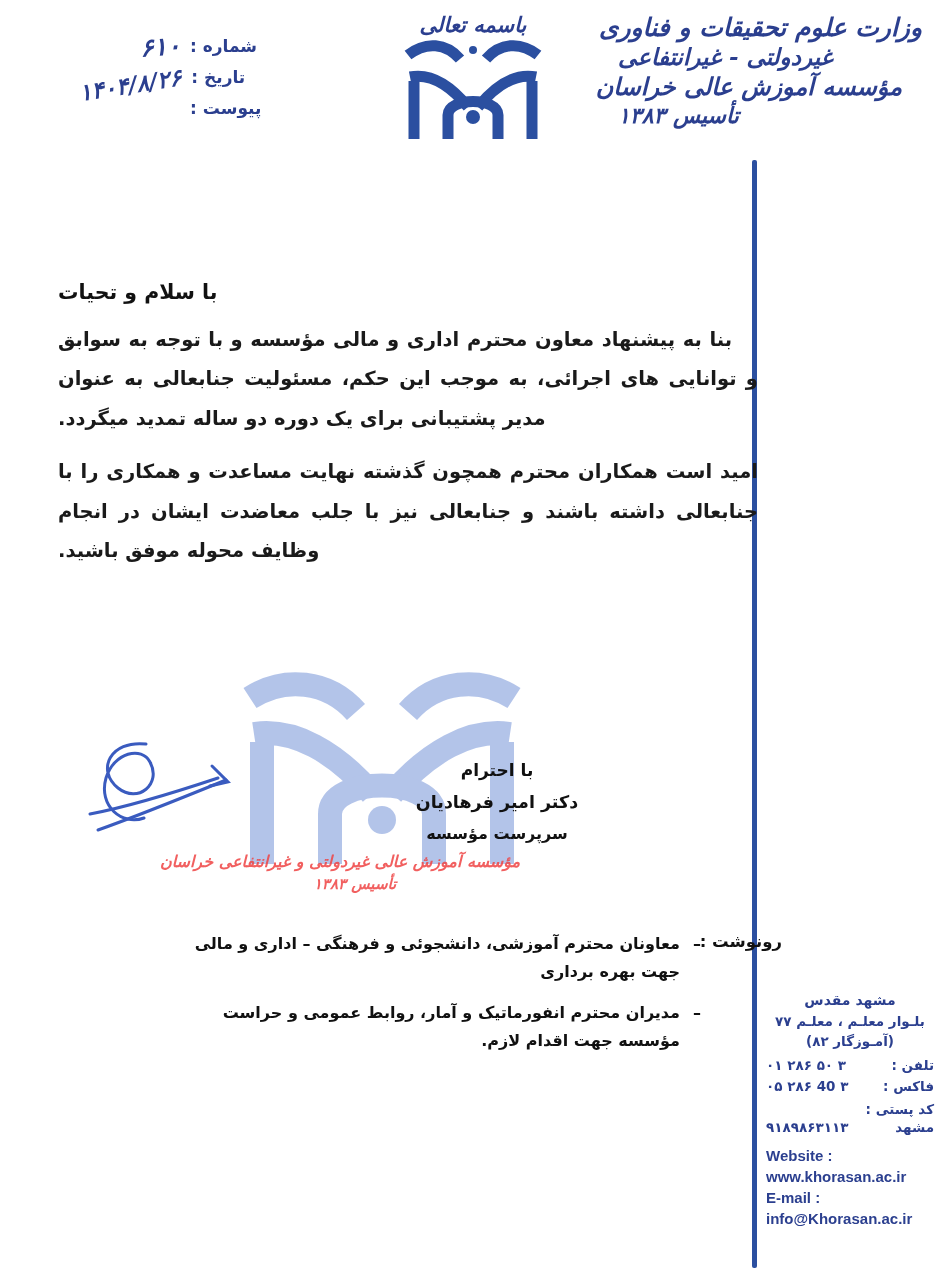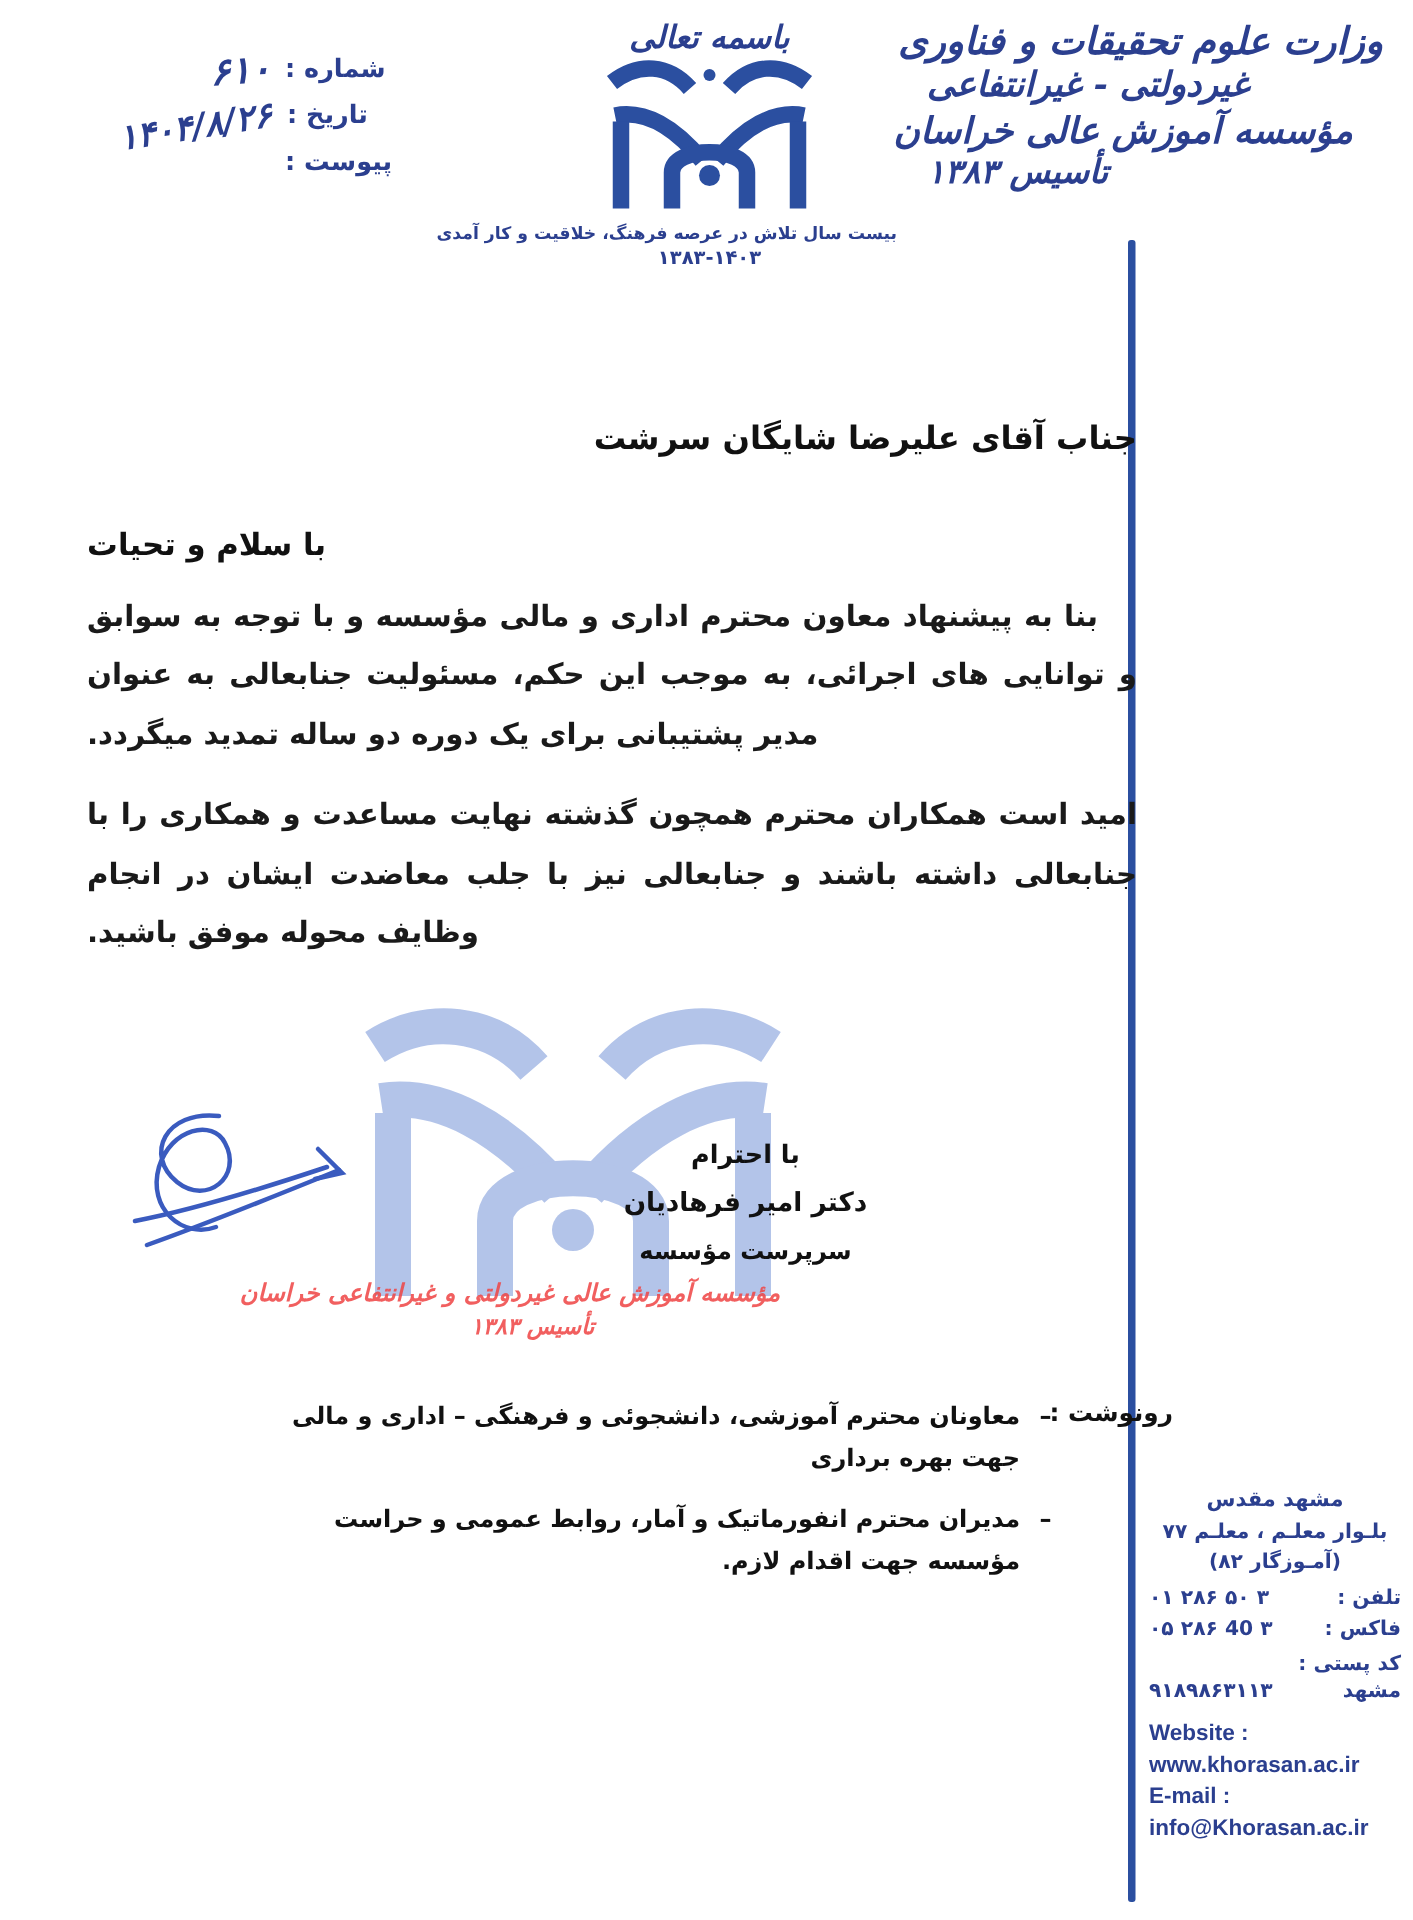--- a/index.html
+++ b/index.html
@@ -174,45 +174,40 @@
 
         <path d="M14 48 L 14 106"></path>
 
         <path d="M132 48 L 132 106"></path>
 
         <path d="M48 106 L 48 82 C 48 64, 98 64, 98 82 L 98 106"></path>
       </g>
       <circle cx="73" cy="84" r="7" fill="#2b4fa0"></circle>
       <circle cx="73" cy="17" r="4" fill="#2b4fa0"></circle>
     </svg>
-    <div class="slogan">
-      <div>بیست سال تلاش در عرصه فرهنگ، خلاقیت و کار آمدی</div>
-      <div class="years">۱۳۸۳-۱۴۰۳</div>
-    </div>
   </div>
 
   <div class="abs meta-block">
     <div class="meta-row">
       <span class="meta-label">شماره :</span>
       <span class="meta-value num">۶۱۰</span>
     </div>
     <div class="meta-row">
       <span class="meta-label">تاریخ :</span>
       <span class="meta-value date">۱۴۰۴/۸/۲۶</span>
     </div>
     <div class="meta-row">
       <span class="meta-label">پیوست :</span>
       <span class="meta-value"></span>
     </div>
   </div>
 
   <div class="abs vrule"></div>
 
   <div class="abs body-wrap">
-    <div class="addressee">جناب آقای علیرضا شایگان سرشت</div>
     <div class="salutation">با سلام و تحیات</div>
     <p class="para p1">بنا به پیشنهاد معاون محترم اداری و مالی مؤسسه و با توجه به سوابق و توانایی های اجرائی، به موجب این حکم، مسئولیت جنابعالی به عنوان مدیر پشتیبانی برای یک دوره دو ساله تمدید میگردد.</p>
     <p class="para p2">امید است همکاران محترم همچون گذشته نهایت مساعدت و همکاری را با جنابعالی داشته باشند و جنابعالی نیز با جلب معاضدت ایشان در انجام وظایف محوله موفق باشید.</p>
   </div>
 
   <svg class="abs stamp" width="300" height="210" viewBox="0 0 300 210" aria-hidden="true">
     <g fill="none" stroke="#6f8fd6" stroke-width="24" stroke-linecap="butt" stroke-linejoin="miter">
       <path d="M18 30 C 52 8, 96 12, 124 44"></path>
       <path d="M282 30 C 248 8, 204 12, 176 44"></path>
       <path d="M22 66 C 62 60, 104 84, 140 126"></path>

